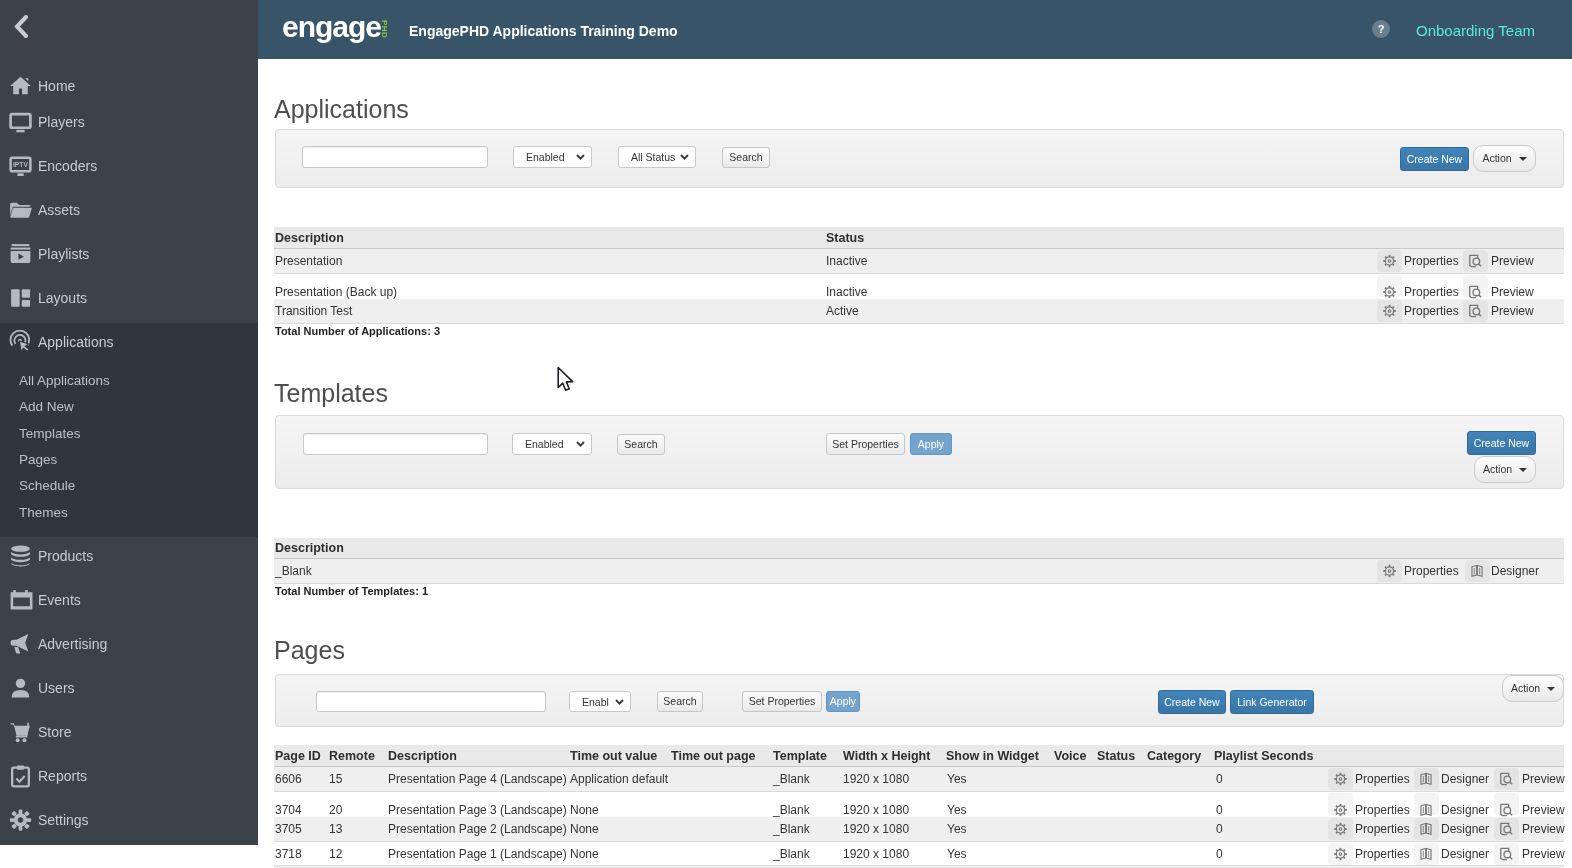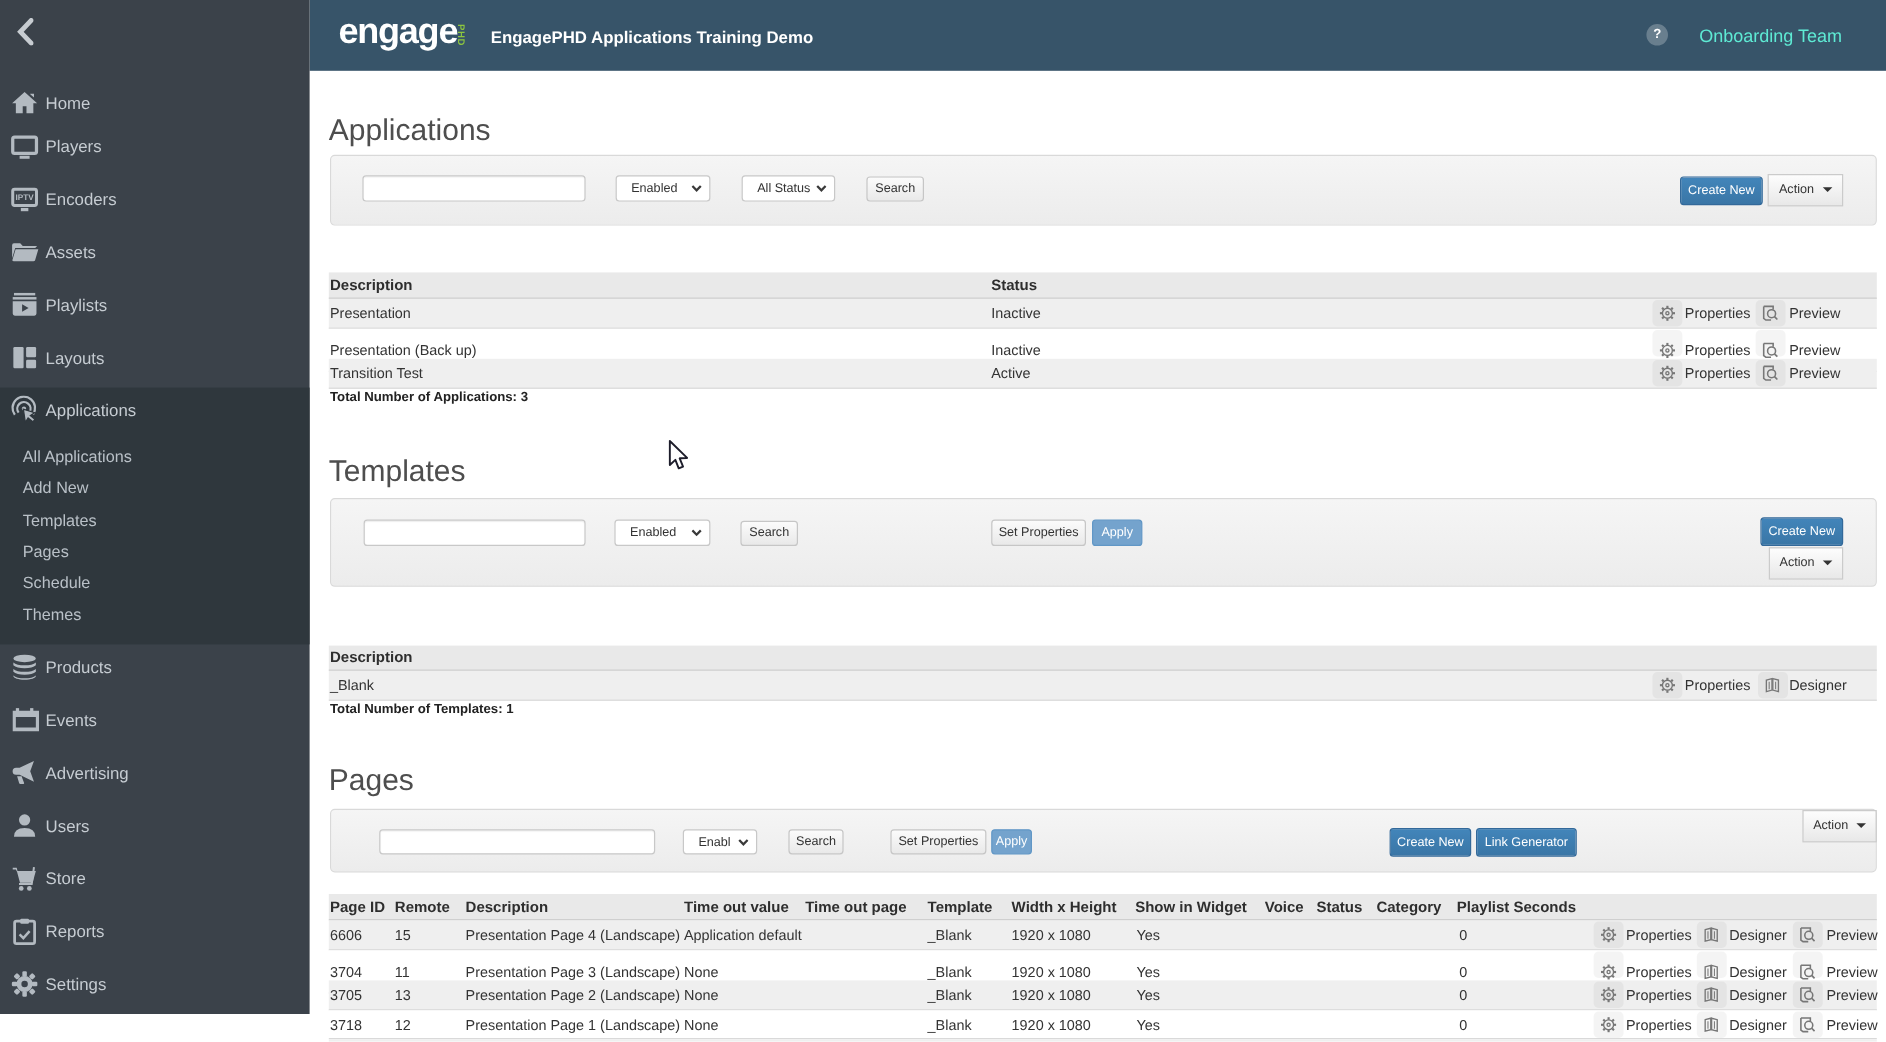--- a/index.html
+++ b/index.html
@@ -27,21 +27,21 @@
 
 .h-sec { position:absolute; color:#4e4e4e; font-size:25px; line-height:30px; white-space:nowrap; }
 .panel { position:absolute; left:275px; width:1289px; background:linear-gradient(180deg,#f5f5f5 0%,#ececec 100%); border:1px solid #d9d9d9; border-radius:4px; }
 .tinput { position:absolute; background:#fff; border:1px solid #c8c8c8; border-radius:3px; box-shadow:inset 0 1px 1px rgba(0,0,0,0.07); }
 .tsel { position:absolute; background:#fff; border:1px solid #c8c8c8; border-radius:3px; font-size:10.5px; color:#333; }
 .tsel .sel-label { position:absolute; left:12px; top:50%; transform:translateY(-50%); }
 .tsel svg { position:absolute; right:6px; top:50%; transform:translateY(-50%); }
 .btn { position:absolute; font-size:10.5px; color:#333; text-align:center; white-space:nowrap; background:linear-gradient(180deg,#fbfbfb 0%,#e9e9e9 100%); border:1px solid #c6c6c6; border-radius:3px; }
 .btn-blue { background:linear-gradient(180deg,#4285ba 0%,#3a76a6 100%); border:1px solid #33699a; color:#fff; border-radius:3px; }
 .btn-lightblue { background:#74a3cd; border:1px solid #6197c6; color:#fff; }
-.btn-def { background:linear-gradient(180deg,#fdfdfd 0%,#e8e8e8 100%); border:1px solid #cbcbcb; border-radius:0; }
+.btn-def { background:linear-gradient(180deg,#fdfdfd 0%,#e8e8e8 100%); border:1px solid #cbcbcb; border-radius:10px; }
 .caret { display:inline-block; width:0; height:0; border-left:4px solid transparent; border-right:4px solid transparent; border-top:4px solid #333; vertical-align:middle; margin-left:4px; margin-top:-1px; }
 
 
 .trow { position:absolute; left:274px; width:1290px; }
 .th { background:#e9e9e9; border-bottom:1px solid #c9c9c9; height:22px; }
 .cell { position:absolute; top:50%; transform:translateY(-50%); font-size:12px; color:#333; white-space:nowrap; }
 .th .cell { font-weight:bold; font-size:12.5px; color:#2e2e2e; }
 .row-g { background:#efefef; border-bottom:1px solid #d9d9d9; height:25px; }
 .row-w { background:#fff; border-bottom:1px solid #d9d9d9; height:36px; }
 .totalline { position:absolute; left:275px; font-size:11px; font-weight:bold; color:#222; }
@@ -430,21 +430,21 @@
     <span class="ipill" style="left:1220px;"></span>
       <svg class="icn" style="left:1225px;" width="14" height="14" viewBox="0 0 16 16">
         <path d="M2 1.5 h9 v3 M2 1.5 v11.5 l2 1.5 h5" fill="none" stroke="#777" stroke-width="1.5"></path>
         <circle cx="9.5" cy="8.5" r="3.8" fill="none" stroke="#777" stroke-width="1.5"></circle>
         <line x1="12.3" y1="11.3" x2="15" y2="14" stroke="#777" stroke-width="1.6"></line>
       </svg>
     <span class="cell" style="left:1248px;">Preview</span>
   </div>
   <div class="trow row-w" style="top:792px;">
     <span class="cell" style="left:1px;">3704</span>
-    <span class="cell" style="left:55px;">11</span>
+    <span class="cell" style="left:55px;">20</span>
     <span class="cell" style="left:114px;">Presentation Page 3 (Landscape)</span>
     <span class="cell" style="left:296px;">None</span>
     <span class="cell" style="left:499px;">_Blank</span>
     <span class="cell" style="left:569px;">1920 x 1080</span>
     <span class="cell" style="left:673px;">Yes</span>
     <span class="cell" style="left:942px;">0</span>
     <span class="ipill" style="left:1054px;"></span>
       <svg class="icn" style="left:1060px;" width="13" height="13" viewBox="0 0 16 16">
         <g fill="none" stroke="#777" stroke-width="1.4">
           <circle cx="8" cy="8" r="5.1"></circle>

